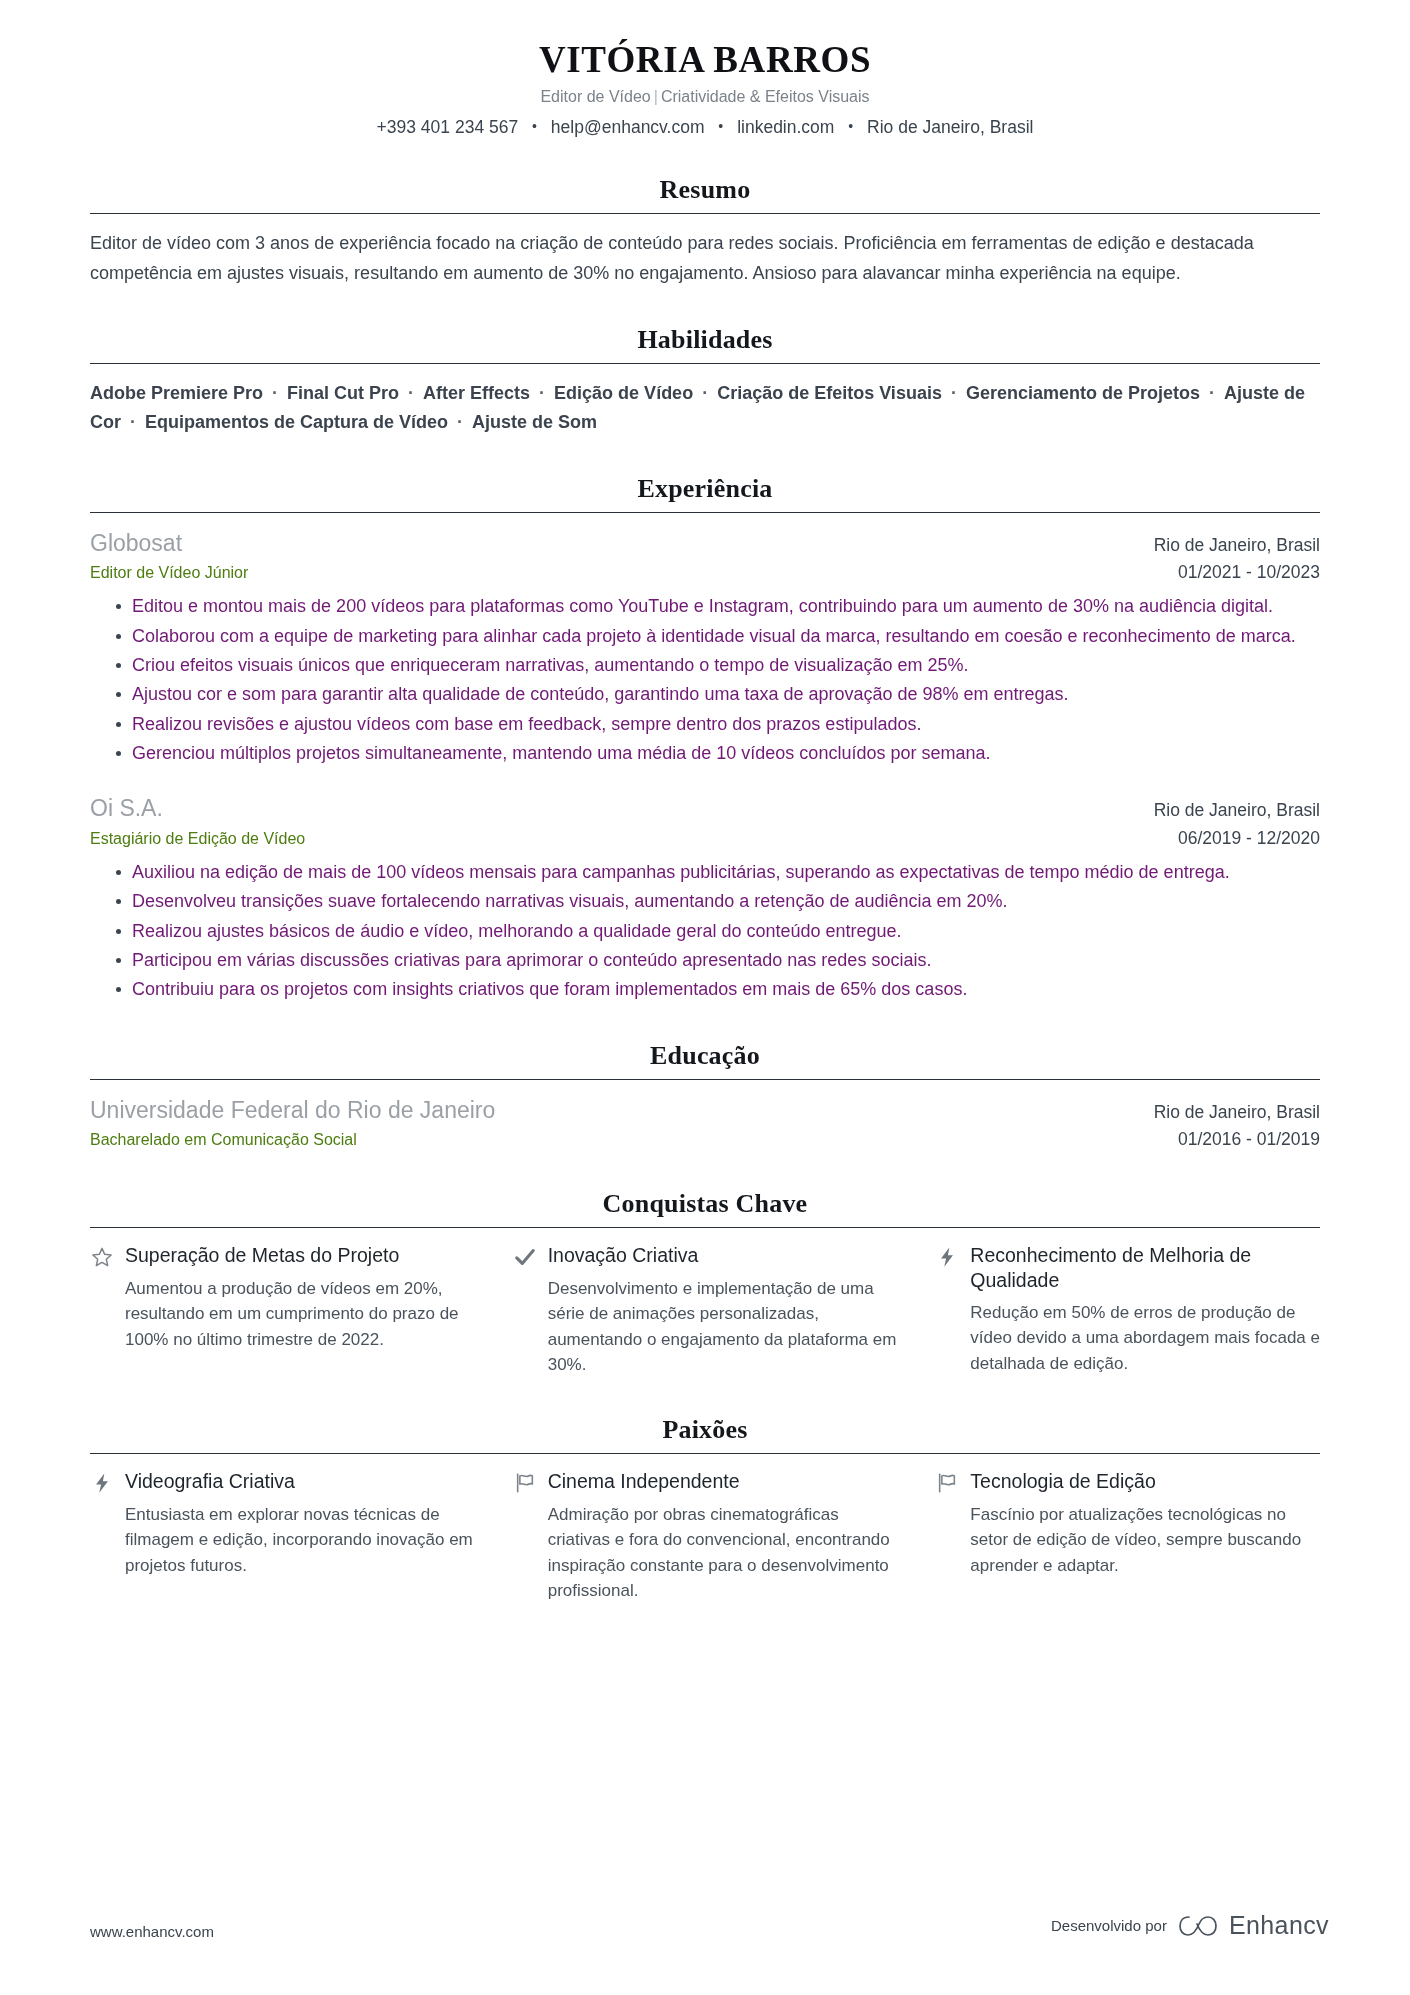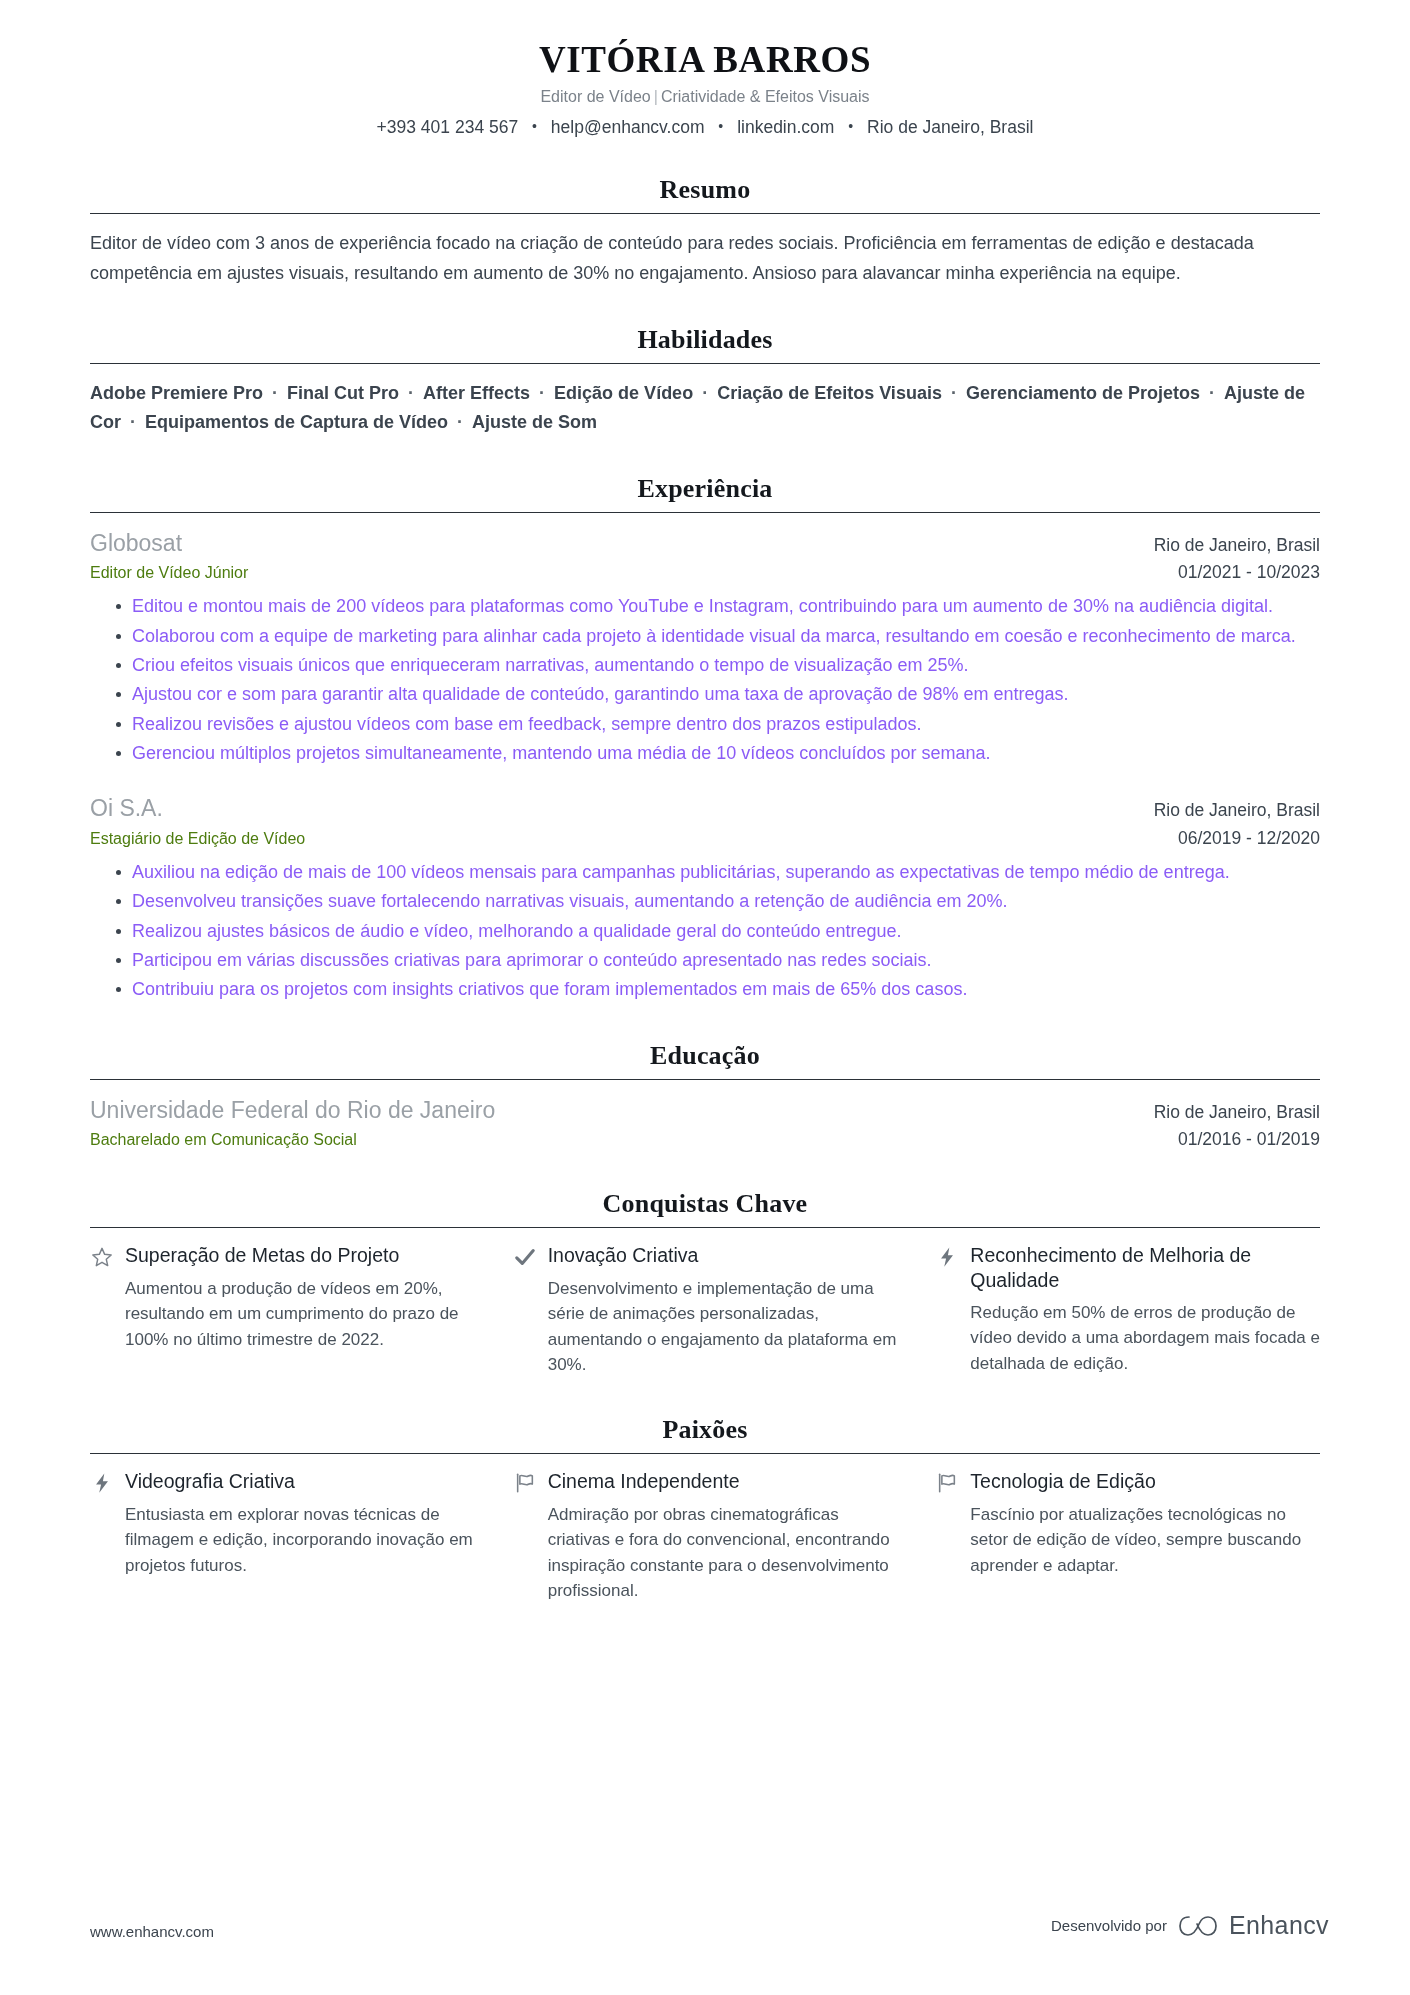--- a/index.html
+++ b/index.html
@@ -133,21 +133,21 @@
   }
   ul.bullets {
     margin: 8px 0 0 0;
     padding-left: 26px;
     list-style: none;
   }
   ul.bullets li {
     position: relative;
     font-size: 18px;
     line-height: 1.52;
-    color: #8b5cf6;
+    color: #701a75;
     padding-left: 16px;
     margin-bottom: 2px;
   }
   ul.bullets li:before {
     content: "";
     position: absolute;
     left: 0;
     top: 11px;
     width: 5px;
     height: 5px;

